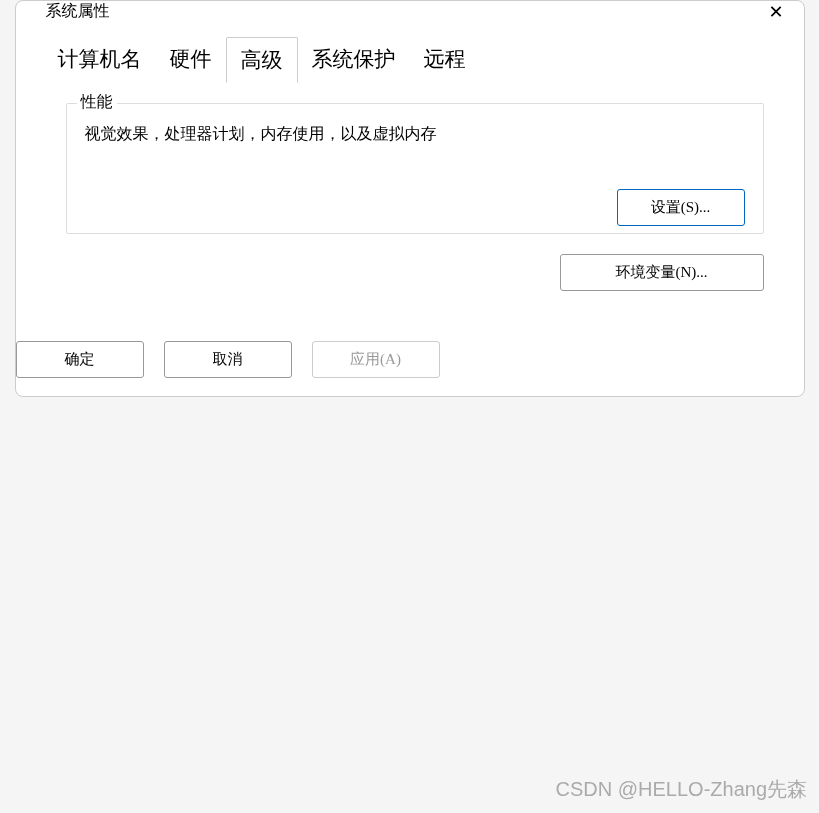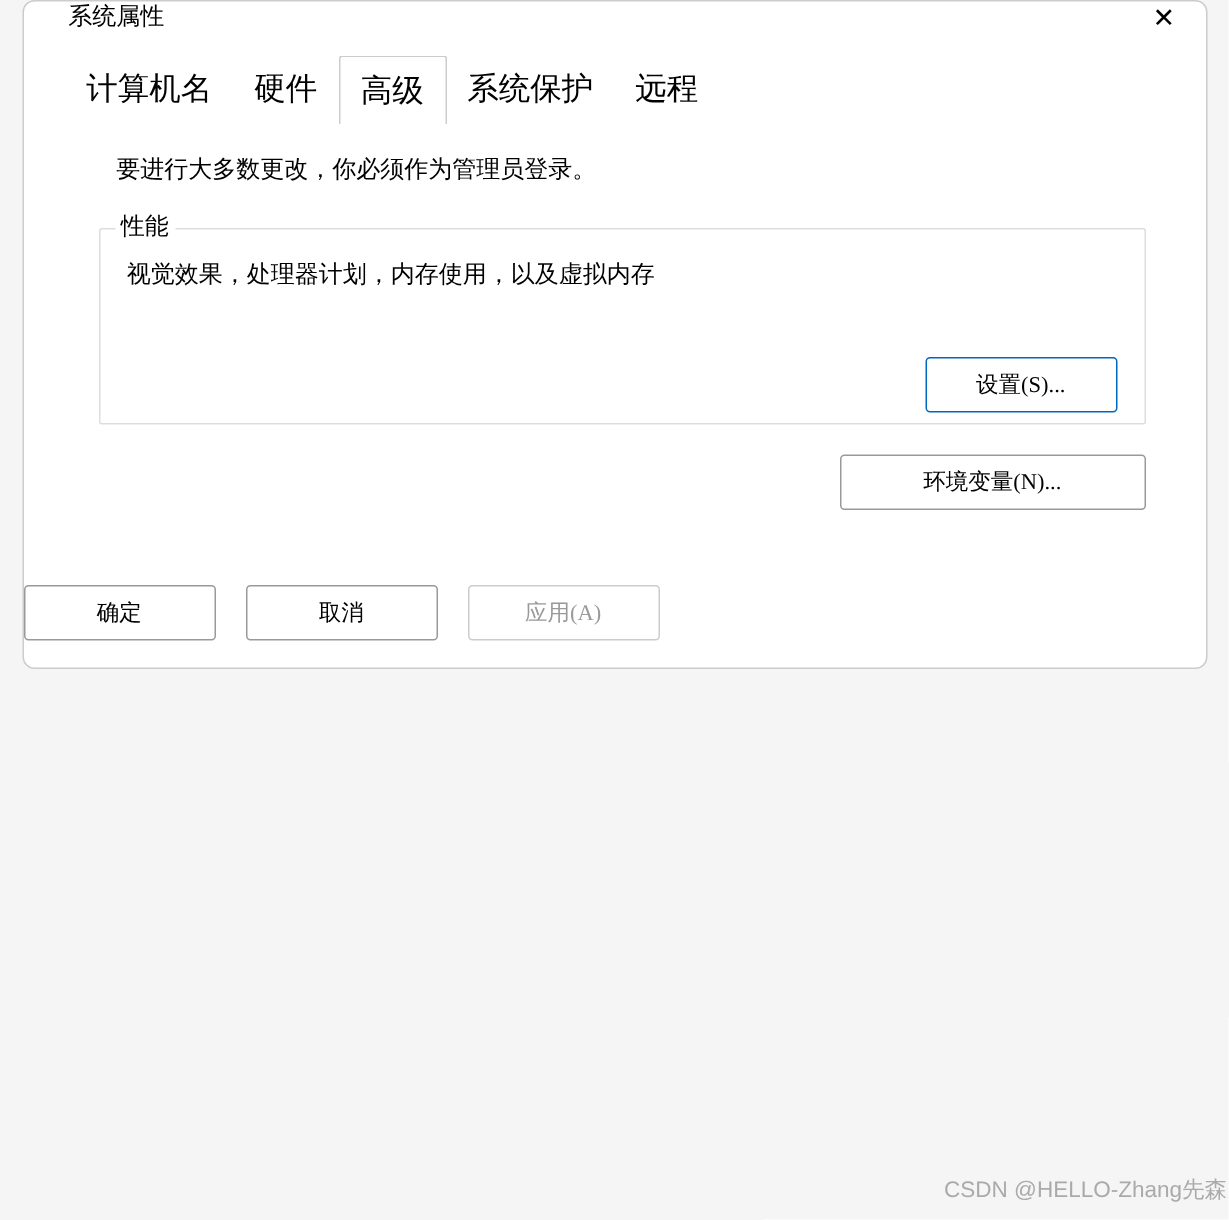--- a/index.html
+++ b/index.html
@@ -123,22 +123,22 @@
     .footer .btn {
       width: 128px;
     }
     .footer .btn.disabled {
       color: #999;
       border-color: #ccc;
     }
     .watermark {
       position: absolute;
       bottom: 10px;
-      right: 1px;
-      font-size: 15px;
+      right: 12px;
+      font-size: 20px;
       color: rgba(120,120,120,0.6);
       pointer-events: none;
       font-family: Arial, sans-serif;
     }
   </style>
 </head>
 <body>
 
 <div class="dialog">
   <div class="titlebar">
@@ -148,21 +148,20 @@
 
   <div class="tab-row">
     <div class="tab">计算机名</div>
     <div class="tab">硬件</div>
     <div class="tab active">高级</div>
     <div class="tab">系统保护</div>
     <div class="tab">远程</div>
   </div>
 
   <div class="content">
-    <div class="intro-text">要进行大多数更改，你必须作为管理员登录。</div>
 
     <div class="group">
       <div class="group-title">性能</div>
       <div class="group-desc">视觉效果，处理器计划，内存使用，以及虚拟内存</div>
       <div class="btn-row">
         <button class="btn primary">设置(S)...</button>
       </div>
     </div>
 
 

